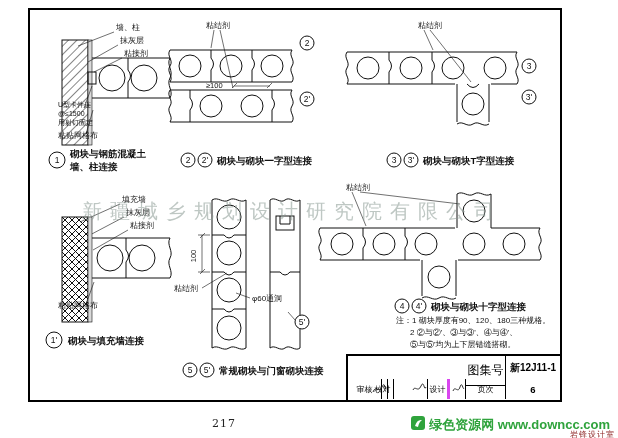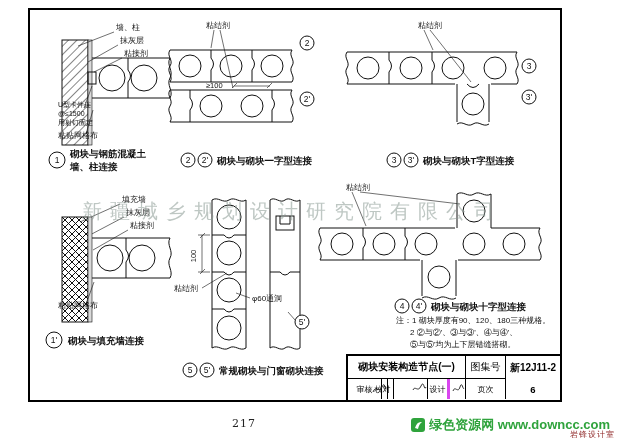--- a/index.html
+++ b/index.html
@@ -22,34 +22,34 @@
   .dwg .num{font-size:8.5px;text-anchor:middle;}
   .dwg .note{font-size:8px;}
   .watermark{position:absolute;left:52px;top:188px;font-size:20px;letter-spacing:8px;
              color:#8a9a93;opacity:.55;white-space:nowrap;pointer-events:none;}
   .title-block{position:absolute;right:0;bottom:0;width:214px;height:46px;background:#fff;
                border-top:2px solid #000;border-left:2px solid #000;box-sizing:border-box;}
   .tb{position:absolute;box-sizing:border-box;display:flex;align-items:center;justify-content:center;
       overflow:hidden;}
   .tb-title{left:0;top:0;width:118px;height:23px;border-right:1px solid #000;border-bottom:1px solid #000;
             font-size:10px;font-weight:bold;}
-  .tb-atlas-label{left:118px;top:0;width:40px;height:23px;border-right:1px solid #000;border-bottom:1px solid #000;font-size:10px;}
+  .tb-atlas-label{left:118px;top:0;width:40px;height:30px;border-right:1px solid #000;border-bottom:1px solid #000;font-size:12px;}
   .tb-atlas-no{left:158px;top:0;width:54px;height:23px;font-size:10px;font-weight:bold;}
   .tb-r2{top:23px;height:20px;font-size:8px;}
   .tb-review{left:0;width:34px;border-right:1px solid #000;}
   .tb-sig1{left:22px;width:18px;border-right:1px solid #000;}
   .tb-check{left:24px;width:22px;border-right:1px solid #000;}
   .tb-sig2{left:62px;width:18px;border-right:1px solid #000;}
   .tb-design{left:80px;width:22px;border-right:3px solid #d946ef;}
   .tb-sig3{left:102px;width:16px;border-right:1px solid #000;}
   .tb-page-label{left:118px;width:40px;border-right:1px solid #000;}
   .tb-page-no{left:158px;width:54px;font-size:9.5px;font-weight:bold;}
-  .page-number{position:absolute;left:192px;top:417px;width:64px;text-align:right;
+  .page-number{position:absolute;left:192px;top:417px;width:64px;text-align:center;
                font-family:"DejaVu Serif",serif;font-size:11px;letter-spacing:1px;color:#222;}
-  .site-credit{position:absolute;right:8px;top:416px;display:flex;align-items:center;gap:4px;
+  .site-credit{position:absolute;right:8px;top:416px;display:flex;align-items:flex-start;gap:4px;
                color:#2fa33c;font-weight:bold;font-size:13px;}
   .studio{position:absolute;right:3px;top:429px;font-size:8px;color:#8b1f1f;letter-spacing:1px;}
 </style>
 </head>
 <body>
 
 <div class="page">
   <div class="frame">
 
     <svg class="dwg" width="530" height="390" viewBox="0 0 530 390">
@@ -229,23 +229,22 @@
           <text class="note" x="366" y="313">注：1  砌块厚度有90、120、180三种规格。</text>
           <text class="note" x="380" y="325">2  ②与②'、③与③'、④与④'、</text>
           <text class="note" x="380" y="337">⑤与⑤'均为上下层错缝搭砌。</text>
         </g>
       </g>
     </svg>
 
     <div class="watermark">新疆城乡规划设计研究院有限公司</div>
 
     <div class="title-block">
-      <div class="tb tb-title">砌块安装构造节点(一)</div>
       <div class="tb tb-atlas-label">图集号</div>
-      <div class="tb tb-atlas-no">新12J11-2</div>
+      <div class="tb tb-atlas-no">新12J11-1</div>
       <div class="tb tb-r2 tb-review">审核</div>
       <div class="tb tb-r2 tb-sig1">
         <svg width="16" height="14" viewBox="0 0 16 14">
           <path d="M2,10 C5,2 8,12 11,5 S14,9 15,6" stroke="#333" fill="none" stroke-width="1"></path>
         </svg>
       </div>
       <div class="tb tb-r2 tb-check">校对</div>
       <div class="tb tb-r2 tb-sig2">
         <svg width="16" height="14" viewBox="0 0 16 14">
           <path d="M2,8 C4,3 7,11 10,4 S13,10 15,5" stroke="#333" fill="none" stroke-width="1"></path>

